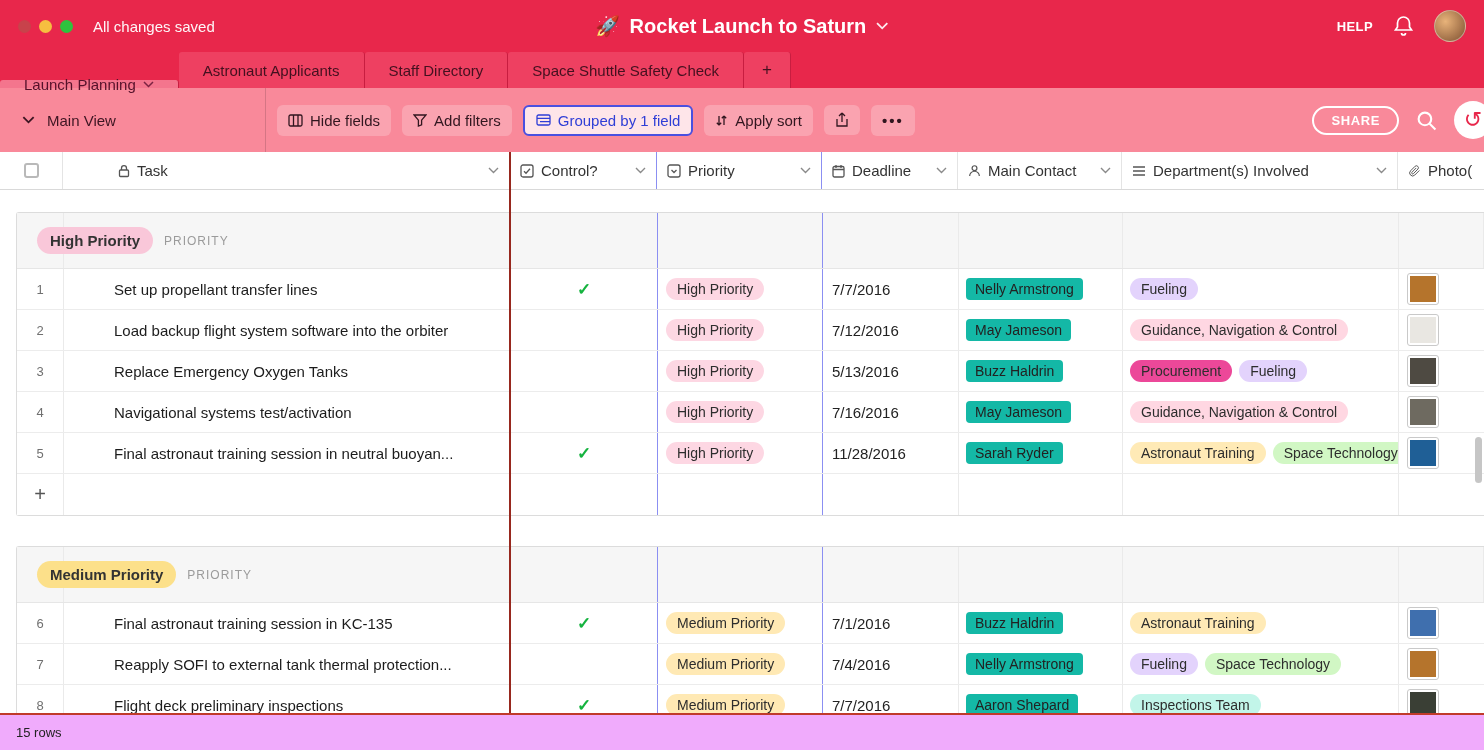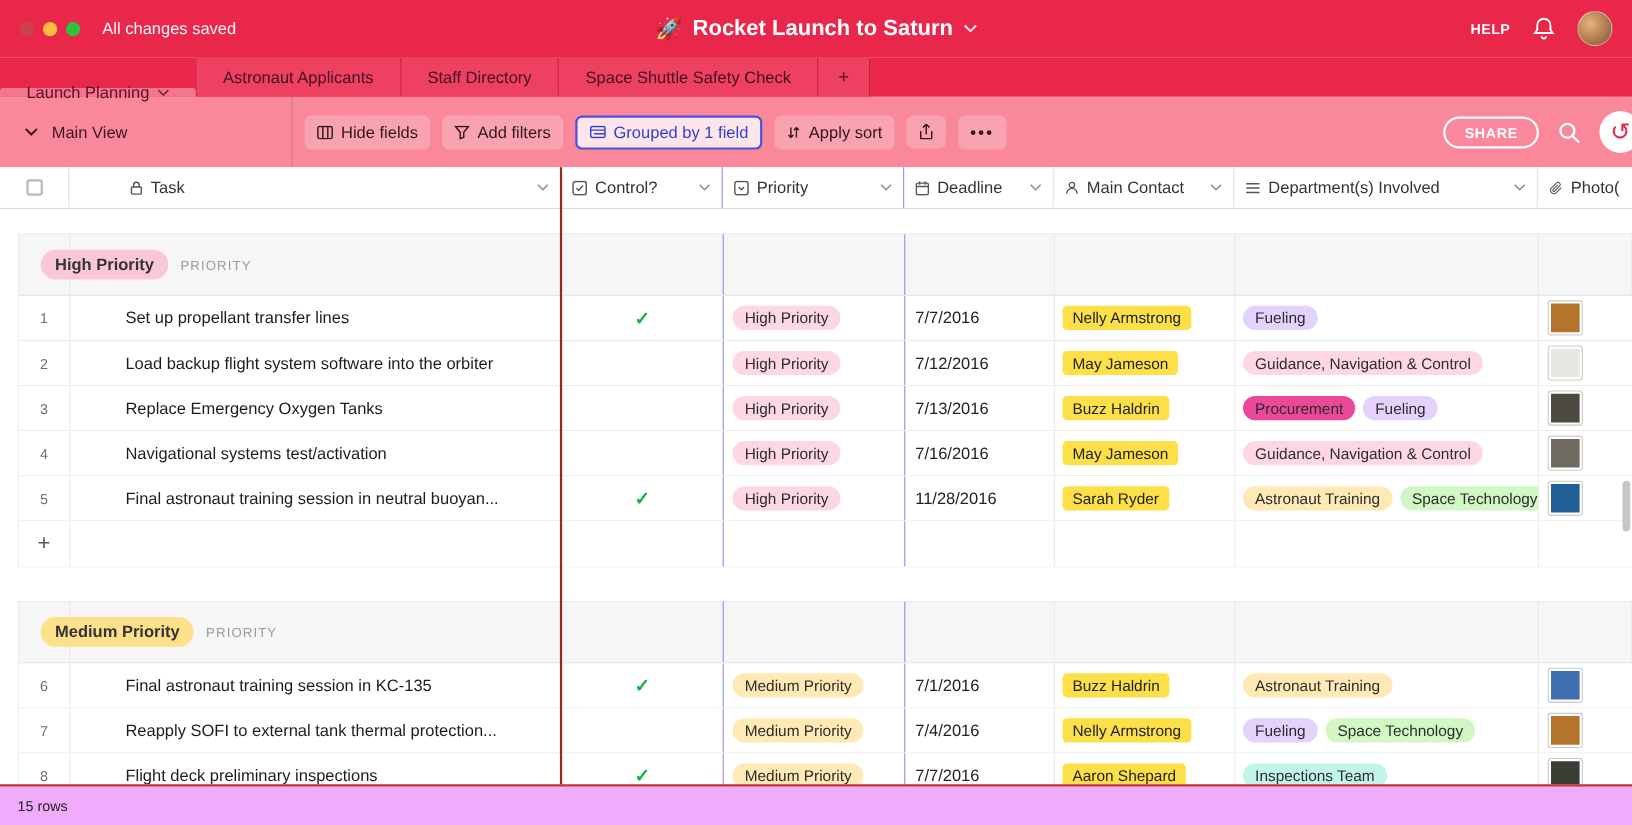--- a/index.html
+++ b/index.html
@@ -64,21 +64,21 @@
   .c-num { justify-content:center; color:#707070; font-size:13px; }
   .c-task { padding-left:50px; font-size:15px; color:#1c1c1c; white-space:nowrap; }
   .c-complete { justify-content:center; border-right-color:#8b8ff2; }
   .c-priority { padding:0 8px; border-right-color:#8b8ff2; }
   .c-deadline { padding:0 9px; font-size:15px; color:#222; }
   .c-contact { padding:0 7px; }
   .c-dept { padding:0 7px; gap:7px; white-space:nowrap; }
   .c-photo { padding:0 9px; border-right:none; }
   .check { color:#15b33f; font-weight:700; font-size:17px; }
   .token { border-radius:12px; padding:3px 11px; font-size:14px; color:#2d2d2d; white-space:nowrap; flex:none; }
-  .contact-token { background:#fde047; border-radius:4px; padding:3px 9px; font-size:14px; color:#222; white-space:nowrap; }
+  .contact-token { background:#14b8a6; border-radius:4px; padding:3px 9px; font-size:14px; color:#222; white-space:nowrap; }
   .thumb { width:30px; height:30px; border:2px solid #fff; outline:1px solid #c9c9c9; border-radius:2px; flex:none; }
   .add-row { height:41px; background:#fff; }
   .add-plus { font-size:20px; color:#555; }
 
   
   .footer { position:absolute; left:0; right:0; bottom:0; height:37px; background:#f0abfc; border-top:2px solid #c03a2b; display:flex; align-items:center; padding-left:16px; font-size:13px; color:#222; z-index:40; }
   .crosshair-v { position:absolute; left:509px; top:152px; width:2px; height:561px; background:#97281e; z-index:50; }
   .scroll-thumb { position:absolute; right:2px; top:437px; width:7px; height:46px; border-radius:4px; background:#c6c6c6; z-index:60; }
 </style>
 </head>
@@ -333,21 +333,21 @@
     <div class="cell c-task">
               <span>Replace Emergency Oxygen Tanks</span>
             </div>
     <div class="cell c-complete">
               <span class="check"></span>
             </div>
     <div class="cell c-priority">
               <span class="token" style="background: rgb(253, 215, 227);">High Priority</span>
             </div>
     <div class="cell c-deadline">
-              <span>7/13/2016</span>
+              <span>5/13/2016</span>
             </div>
     <div class="cell c-contact">
               <span class="contact-token">Buzz Haldrin</span>
             </div>
     <div class="cell c-dept">
               <span class="token" style="background: #ec4899;">Procurement</span>
               <span class="token" style="background: rgb(227, 211, 252);">Fueling</span>
             </div>
     <div class="cell c-photo">
               <span class="thumb" style="background: rgb(78, 74, 66);"></span>

